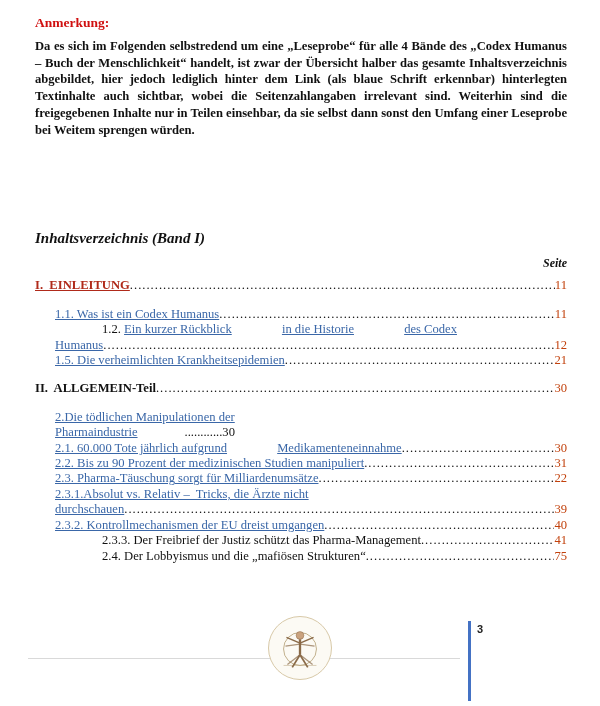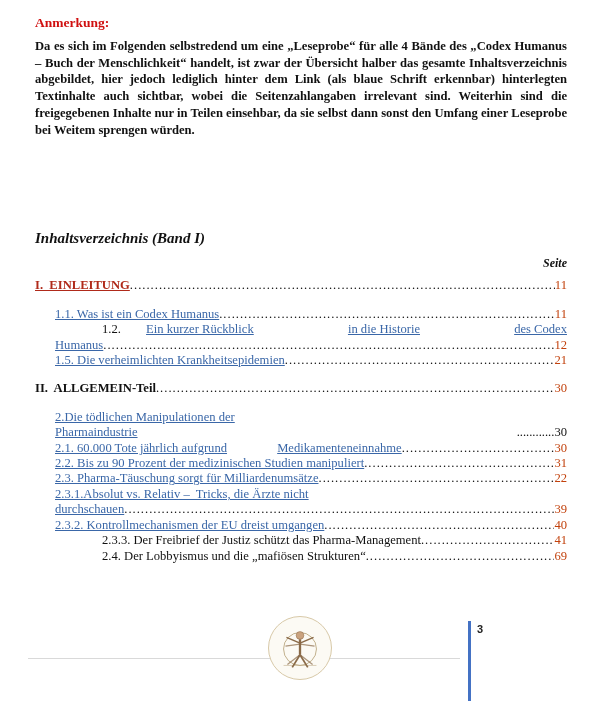--- a/index.html
+++ b/index.html
@@ -37,21 +37,21 @@
     margin-top:9px;
     text-align:right;
     font-weight:bold;
     font-style:italic;
     font-size:12px;
     color:#111;
   }
   .toc-entries { margin-top:7px; font-size:12.6px; color:#111; }
   .toc-entry.space-before { margin-top:13px; }
   .toc-entry.indent-1 { padding-left:20px; }
-  .toc-line { display:flex; align-items:baseline; line-height:15.4px;justify-content:space-between; }
+  .toc-line { display:flex; align-items:baseline; line-height:15.4px; }
   .seg-plain { color:#111; white-space:pre;margin-left:47px; }
   .seg-link { color:#3a67a8; text-decoration:underline; white-space:pre; }
   .seg-section-red { color:#b02a1a; text-decoration:underline; font-weight:bold; white-space:pre; }
   .seg-section-bold { color:#111; font-weight:bold; white-space:pre; }
   .leader {
     flex:1 1 auto;
     overflow:hidden;
     white-space:nowrap;
     min-width:8px;
     letter-spacing:1px;
@@ -197,21 +197,21 @@
         <div class="toc-line">
           <span class="seg-plain">2.3.3. Der Freibrief der Justiz schützt das Pharma-Management</span>
           <span class="leader">............................................................................................................................................................................................................................</span>
           <span class="toc-page">41</span>
         </div>
       </div>
       <div class="toc-entry indent-1">
         <div class="toc-line">
           <span class="seg-plain">2.4. Der Lobbyismus und die „mafiösen Strukturen“</span>
           <span class="leader">............................................................................................................................................................................................................................</span>
-          <span class="toc-page">69</span>
+          <span class="toc-page">75</span>
         </div>
       </div>
     </div>
 
   <div class="footer-line"></div>
 
   <div class="vignette">
     <svg viewBox="0 0 64 64" width="100%" height="100%">
       <circle cx="32" cy="33" r="17" fill="none" stroke="#b09a6e" stroke-width="1" opacity="0.8"></circle>
       <line x1="15" y1="50" x2="49" y2="50" stroke="#b09a6e" stroke-width="0.8" opacity="0.6"></line>

